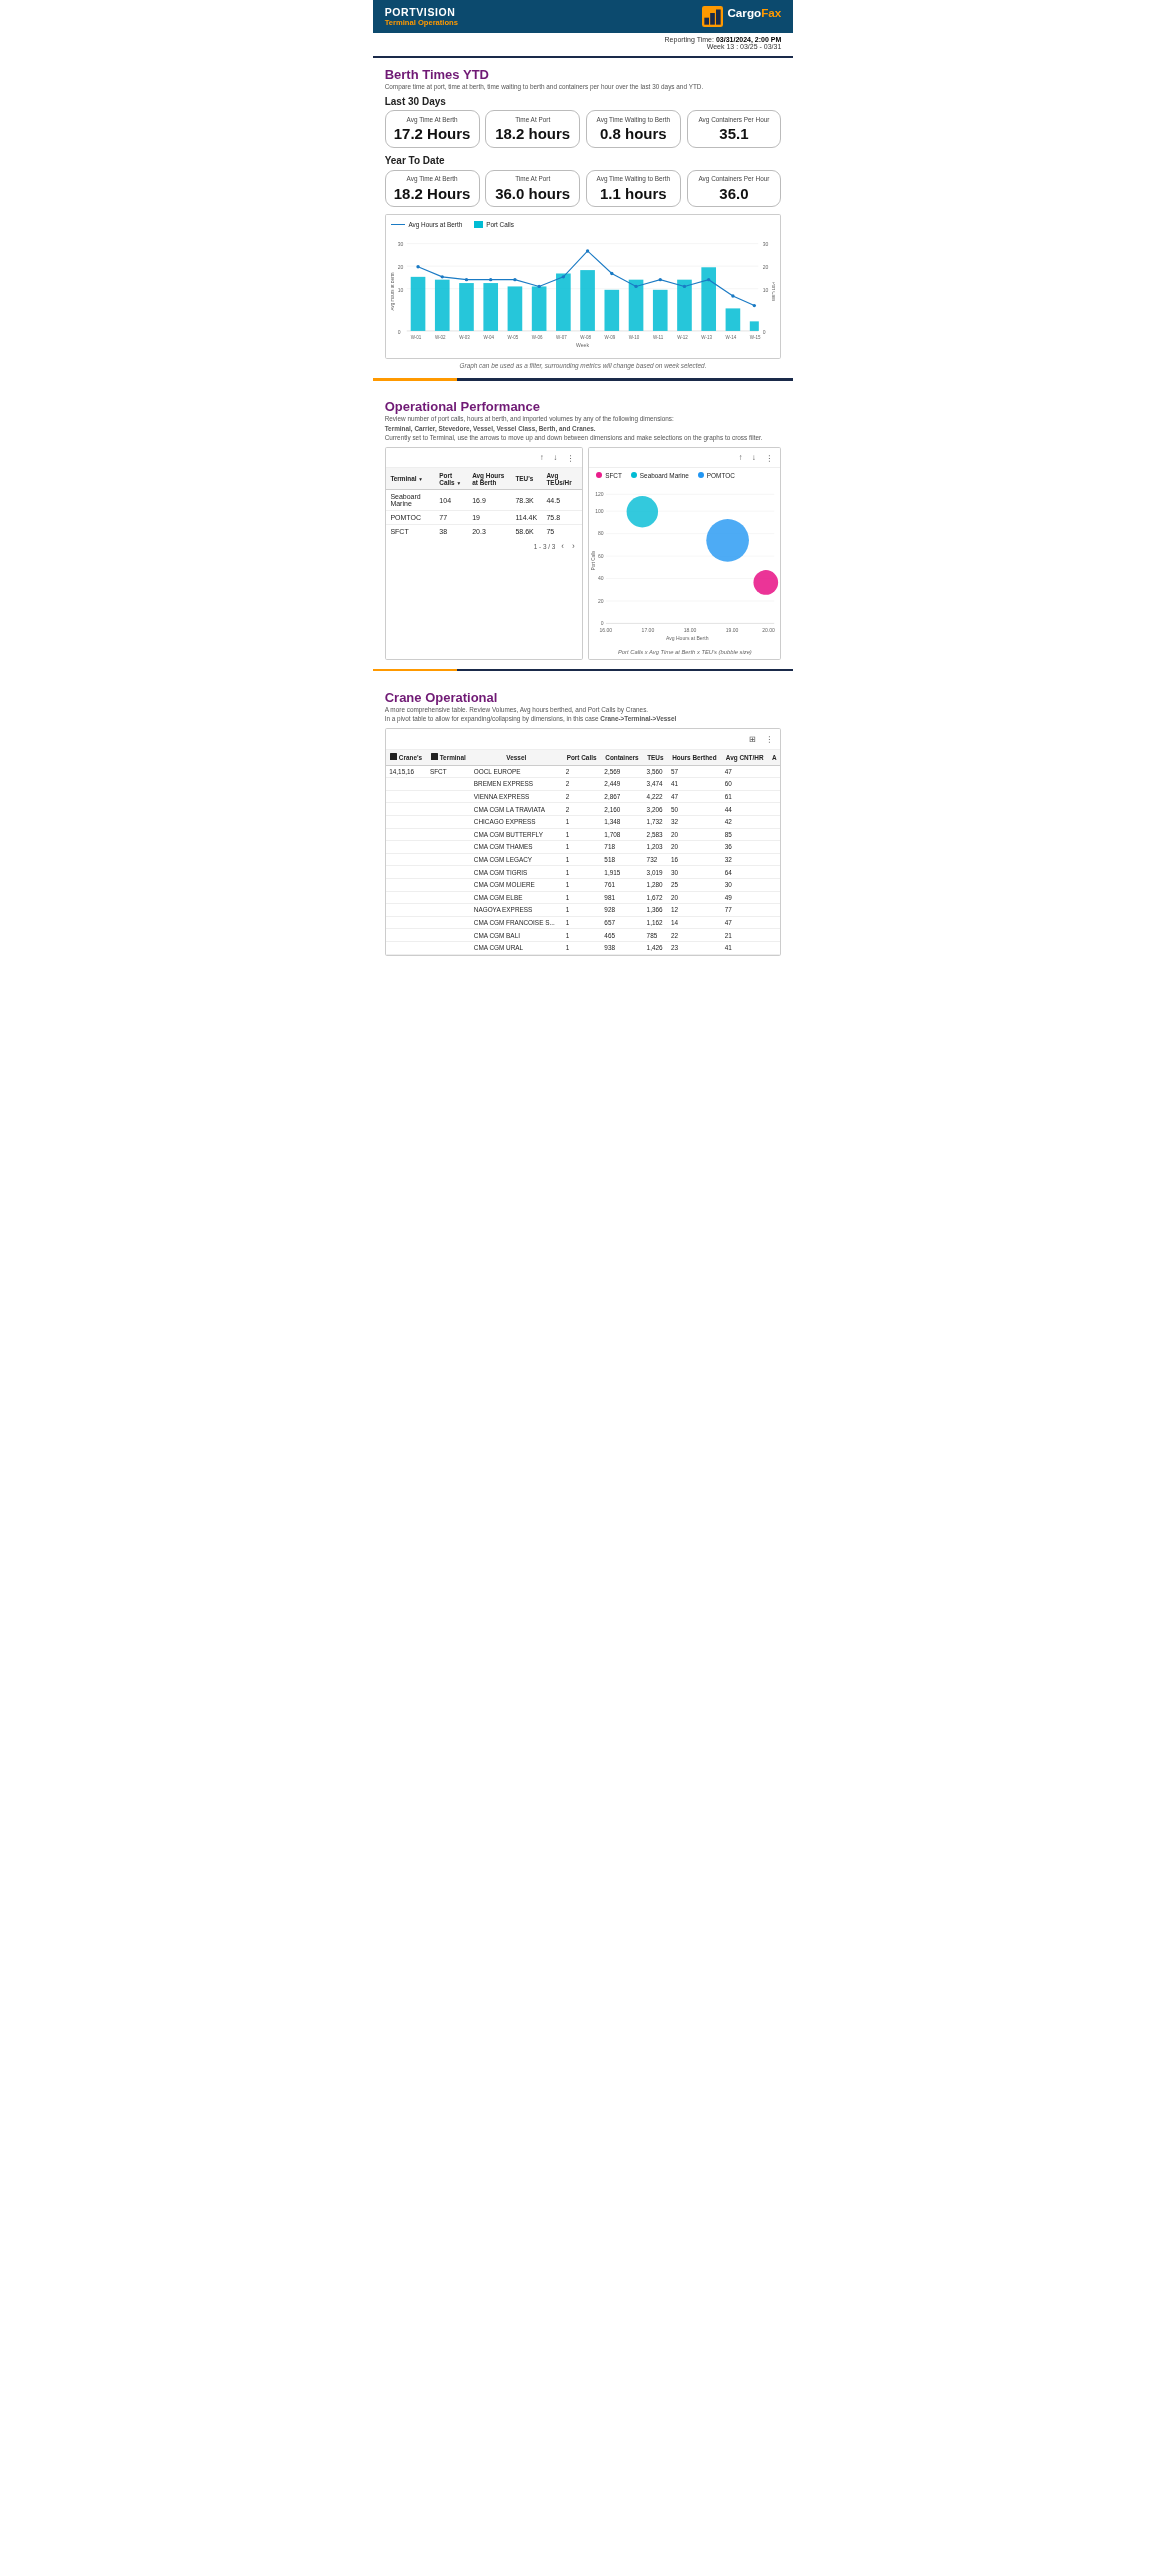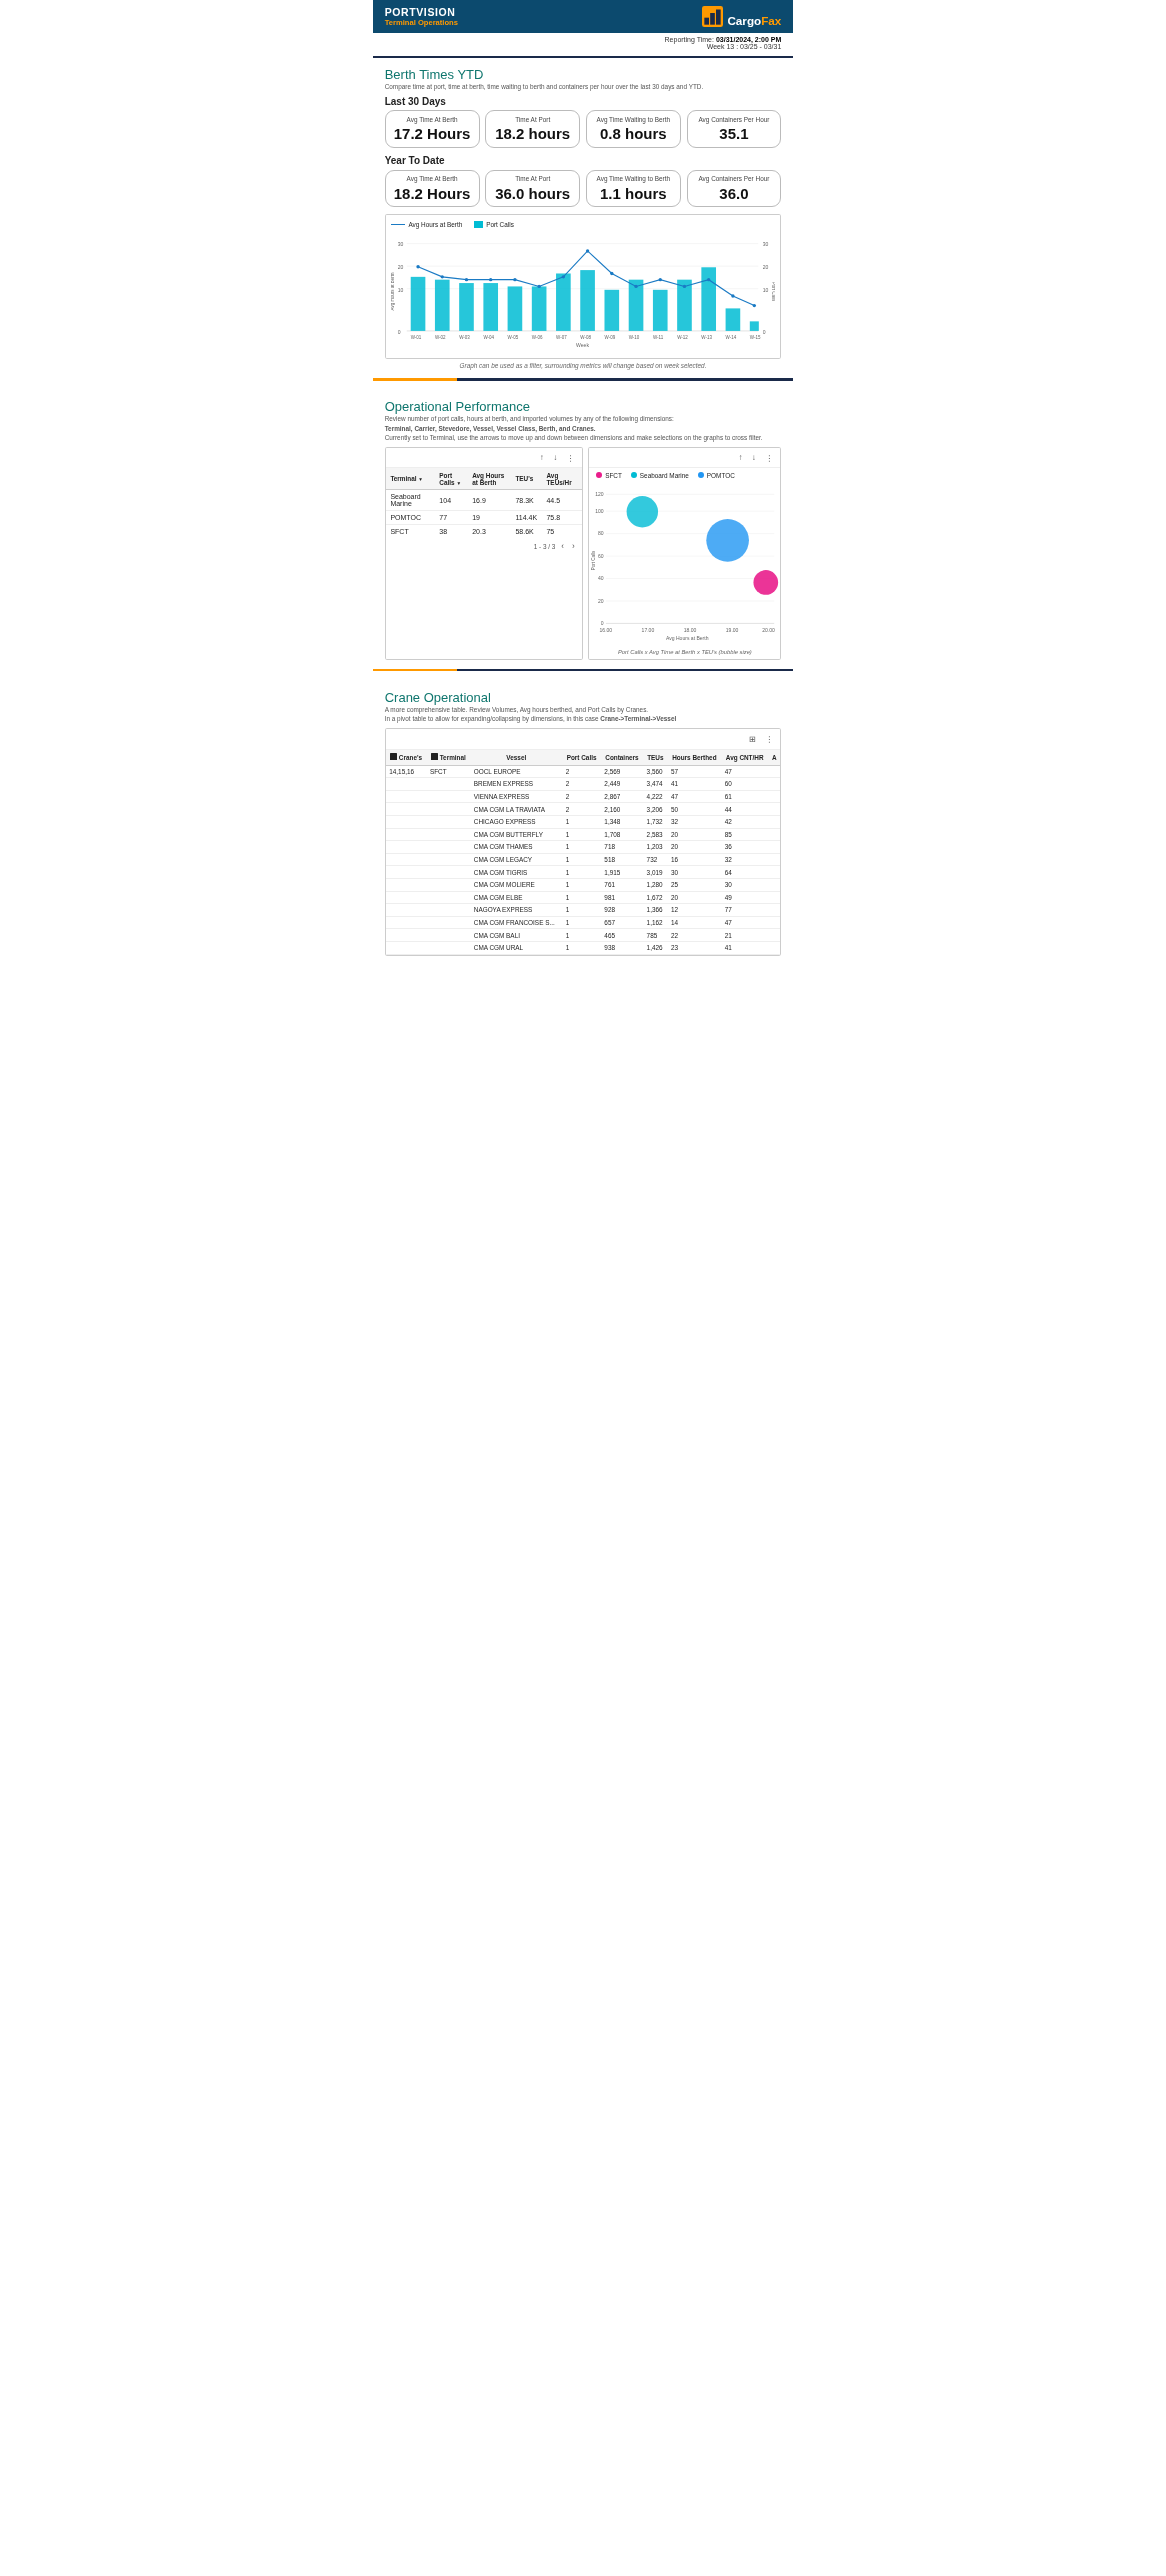--- a/index.html
+++ b/index.html
@@ -3,35 +3,35 @@
   <meta charset="utf-8">
   <style>
     * { box-sizing: border-box; margin: 0; padding: 0; }
     body { font-family: Arial, sans-serif; background: #fff; width: 420px; margin: 0 auto; font-size: 7.6px; color: #222; }
 
     
     .header { background: #0c4a6e; display: flex; align-items: center; justify-content: space-between; padding: 5.8px 11.7px; }
     .header-logo-text { color: #fff; }
     .header-logo-text .logo-main { font-weight: bold; font-size: 10.5px; letter-spacing: 0.6px; }
     .header-logo-text .logo-sub { color: #f90; font-size: 7.6px; font-weight: bold; }
-    .header-cargofax { display: flex; align-items: flex-end; gap: 4.7px; }
+    .header-cargofax { display: flex; align-items: flex-start; gap: 4.7px; }
     .header-cargofax .cf-icon { width: 21px; height: 21px; }
     .header-cargofax .cf-text { font-size: 11.7px; font-weight: bold; color: #fff; }
     .header-cargofax .cf-text span { color: #f90; }
 
     
     .reporting-bar { text-align: right; padding: 3.5px 11.7px 1.2px; font-size: 7px; color: #333; }
     .reporting-bar .report-time { font-weight: bold; color: #000; }
 
     
     .divider { height: 1.7px; background: #1a2a4a; margin: 4.7px 0 0; }
 
     
     .section { padding: 9.3px 11.7px; }
-    .section-title { font-size: 13px; font-weight: normal; color: #0f766e; margin-bottom: 1.2px; }
+    .section-title { font-size: 13px; font-weight: bold; color: #701a75; margin-bottom: 1.2px; }
     .section-desc { font-size: 6.4px; color: #555; margin-bottom: 5.8px; }
 
     
     .stat-group-label { font-size: 10px; font-weight: bold; margin-bottom: 3.5px; color: #222; }
     .stat-cards { display: flex; gap: 5.8px; margin-bottom: 7px; }
     .stat-card { border: 0.6px solid #bbb; border-radius: 9px; padding: 4.7px 7px; flex: 1; text-align: center; }
     .stat-card .stat-label { font-size: 6.4px; color: #444; margin-bottom: 2.3px; }
     .stat-card .stat-value { font-size: 15px; font-weight: bold; color: #111; }
 
     

